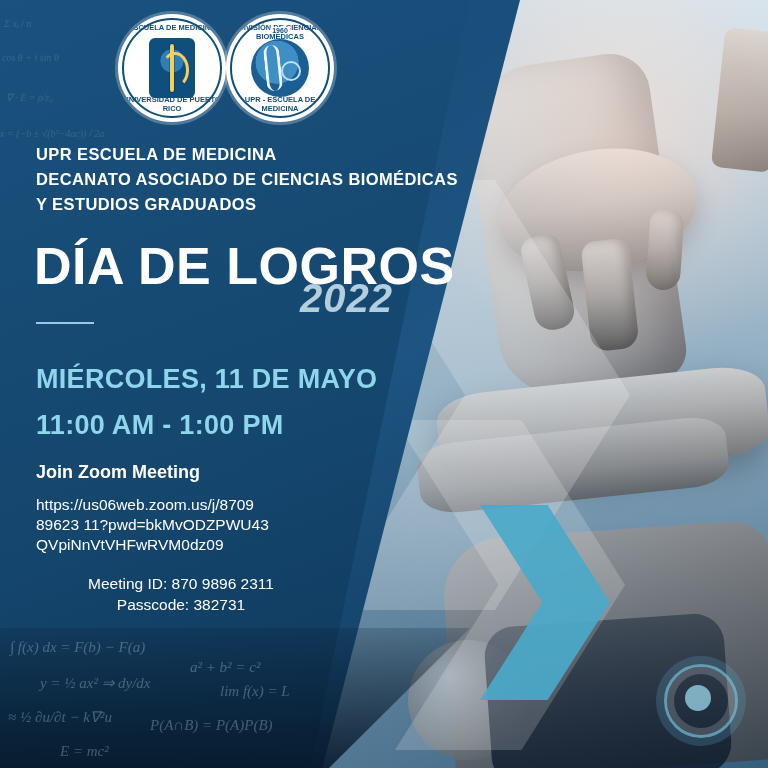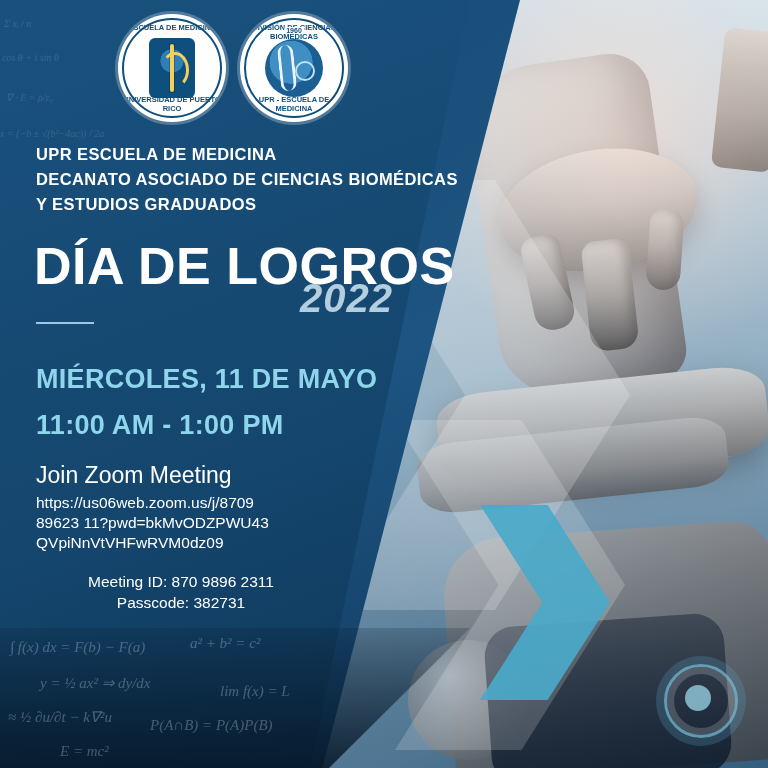--- a/index.html
+++ b/index.html
@@ -195,21 +195,20 @@
     font-style: italic;
     overflow: hidden;
   }
   .chalk-top span { position: absolute; white-space: nowrap; }
 
   
   .logos {
     position: absolute;
     left: 118px; top: 14px;
     display: flex;
-    gap: 14px;
     align-items: center;
   }
   .logo {
     position: relative;
     width: 108px; height: 108px;
     border-radius: 50%;
     background: #ffffff;
     display: flex; align-items: center; justify-content: center;
     box-shadow: 0 0 0 3px rgba(255,255,255,.25);
     overflow: hidden;
@@ -338,23 +337,23 @@
     letter-spacing: .3px;
   }
 
   .zoom-block {
     position: absolute;
     left: 36px; top: 462px;
     color: #ffffff;
     width: 290px;
   }
   .zoom-title {
-    font-size: 23px;
-    font-weight: normal;
-    margin-bottom: 4px;
+    font-size: 18px;
+    font-weight: bold;
+    margin-bottom: 12px;
   }
   .zoom-link {
     font-size: 15.5px;
     line-height: 20px;
     word-break: break-all;
   }
   .zoom-meta {
     margin-top: 18px;
     font-size: 15.5px;
     line-height: 21px;
@@ -391,21 +390,21 @@
 
   <div class="chalk-top">
     <span style="left:4px; top:18px;">Σ xᵢ / n</span>
     <span style="left:2px; top:52px;">cos θ + i sin θ</span>
     <span style="left:6px; top:92px;">∇ · E = ρ/ε₀</span>
     <span style="left:0px; top:128px;">x = (−b ± √(b²−4ac)) / 2a</span>
   </div>
 
   <div class="chalk">
     <span style="left:10px; top:8px;">∫ f(x) dx = F(b) − F(a)</span>
-    <span style="left:190px; top:4px;">a² + b² = c²</span>
+    <span style="left:190px; top:28px;">a² + b² = c²</span>
     <span style="left:40px; top:44px;">y = ½ ax²  ⇒  dy/dx</span>
     <span style="left:220px; top:52px;">lim  f(x) = L</span>
     <span style="left:8px; top:78px;">≈ ½ ∂u/∂t − k∇²u</span>
     <span style="left:150px; top:86px;">P(A∩B) = P(A)P(B)</span>
     <span style="left:60px; top:112px;">E = mc²</span>
   </div>
 
   <div class="logos">
     <div class="logo">
       <div class="logo-ring"></div>

